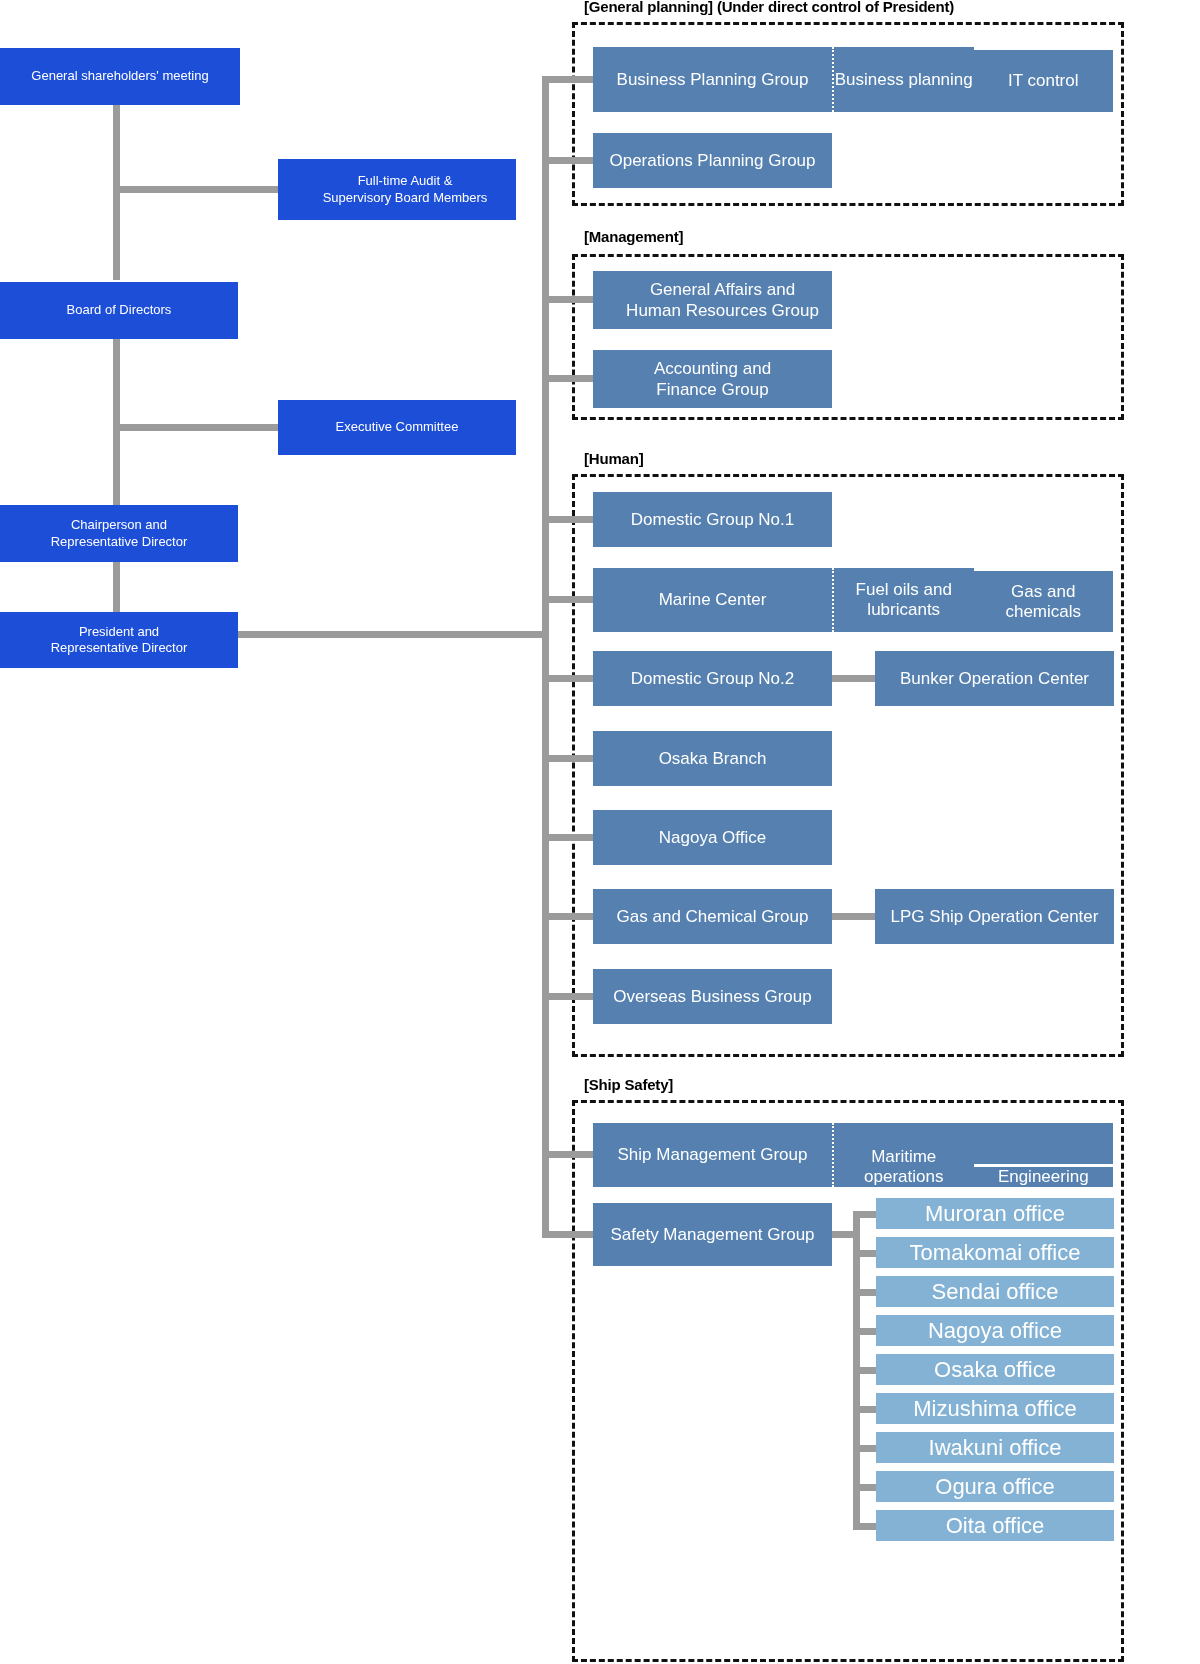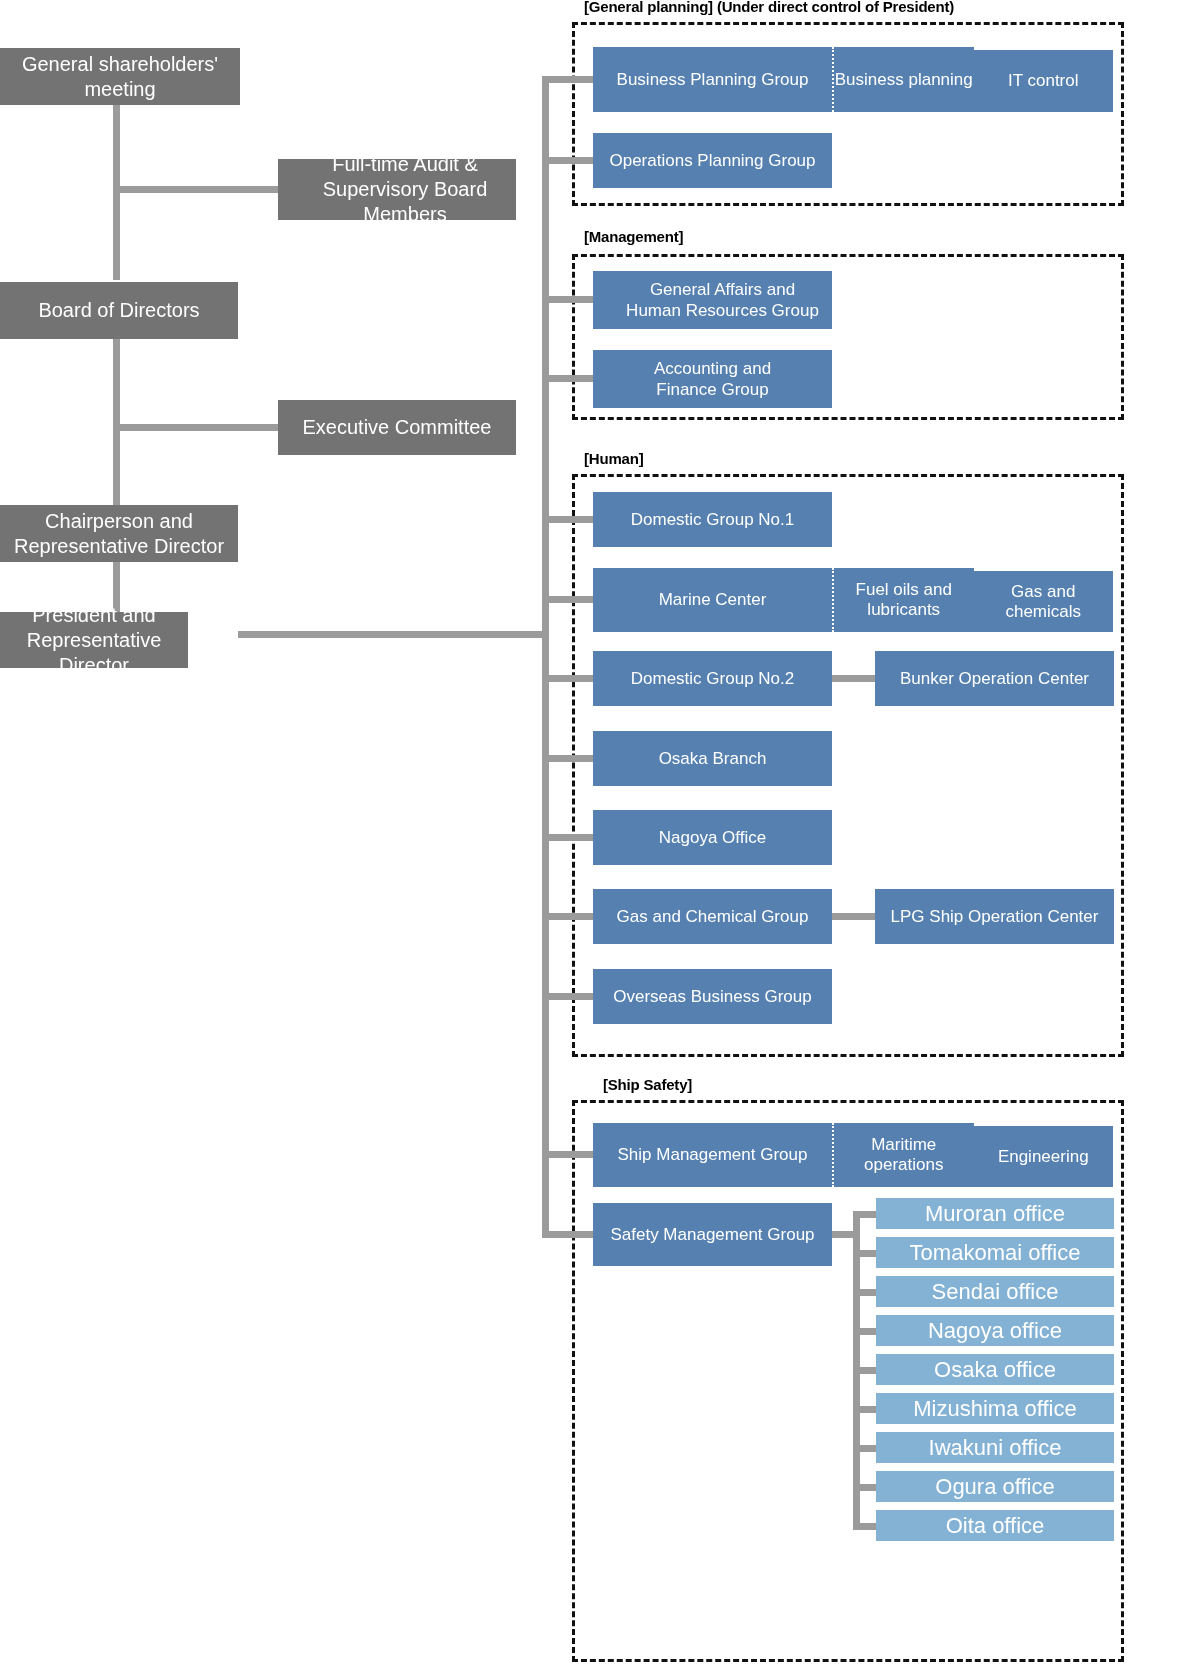--- a/index.html
+++ b/index.html
@@ -20,21 +20,21 @@
     position:absolute;
     box-sizing:border-box;
     display:flex;
     align-items:center;
     justify-content:center;
     text-align:center;
     color:#ffffff;
     line-height:1.25;
     white-space:pre-line;
   }
-  .navy{ background:#737373; font-size:20px; }
+  .navy{ background:#1d4ed8; font-size:13px; }
   .mid{  background:#5580AF; font-size:17px; }
   .light{background:#84B2D4; font-size:22px; }
 
   
   .splitbox{
     position:absolute;
     display:flex;
     box-sizing:border-box;
     background:#5580AF;
   }
@@ -95,21 +95,21 @@
 
   <div class="line" style="left:113px;top:424px;width:167px;height:7px;"></div>
 
   <div class="box navy" style="left:278px;top:400px;width:238px;height:55px;">Executive Committee</div>
 
   <div class="box navy" style="left:0px;top:505px;width:238px;height:57px;">Chairperson and
 Representative Director</div>
 
   <div class="line" style="left:113px;top:562px;width:7px;height:50px;"></div>
 
-  <div class="box navy" style="left:0px;top:612px;width:188px;height:56px;">President and
+  <div class="box navy" style="left:0px;top:612px;width:238px;height:56px;">President and
 Representative Director</div>
 
   <div class="line" style="left:238px;top:631px;width:311px;height:7px;"></div>
 
   <div class="line" style="left:542px;top:76px;width:7px;height:1162px;"></div>
 
   <div class="section-label" style="left:584px;top:-2px;">[General planning] (Under direct control of President)</div>
   <div class="section" style="left:572px;top:22px;width:552px;height:184px;"></div>
 
   <div class="line" style="left:542px;top:76px;width:51px;height:7px;"></div>
@@ -165,29 +165,29 @@
   <div class="box mid" style="left:593px;top:731px;width:239px;height:55px;">Osaka Branch</div>
 
   <div class="box mid" style="left:593px;top:810px;width:239px;height:55px;">Nagoya Office</div>
 
   <div class="box mid" style="left:593px;top:889px;width:239px;height:55px;">Gas and Chemical Group</div>
   <div class="line" style="left:832px;top:913px;width:43px;height:7px;"></div>
   <div class="box mid" style="left:875px;top:889px;width:239px;height:55px;">LPG Ship Operation Center</div>
 
   <div class="box mid" style="left:593px;top:969px;width:239px;height:55px;">Overseas Business Group</div>
 
-  <div class="section-label" style="left:584px;top:1076px;margin-left:19px;">[Ship Safety]</div>
+  <div class="section-label" style="left:584px;top:1076px;">[Ship Safety]</div>
   <div class="section" style="left:572px;top:1100px;width:552px;height:562px;"></div>
 
   <div class="line" style="left:542px;top:1151px;width:51px;height:7px;"></div>
   <div class="line" style="left:542px;top:1231px;width:51px;height:7px;"></div>
 
   <div class="splitbox" style="left:593px;top:1123px;width:520px;height:64px;">
     <div class="sb-left" style="width:239px;">Ship Management Group</div>
-    <div class="sb-right" style="width:281px;">
+    <div class="sb-right" style="width:281px;align-items:flex-end;">
       <div class="sb-item">Maritime operations</div>
       <div class="sb-item">Engineering</div>
     </div>
   </div>
 
   <div class="box mid" style="left:593px;top:1203px;width:239px;height:63px;">Safety Management Group</div>
 
   <div class="line" style="left:832px;top:1231px;width:24px;height:7px;"></div>
   <div class="line" style="left:853px;top:1212px;width:7px;height:318px;"></div>
 

